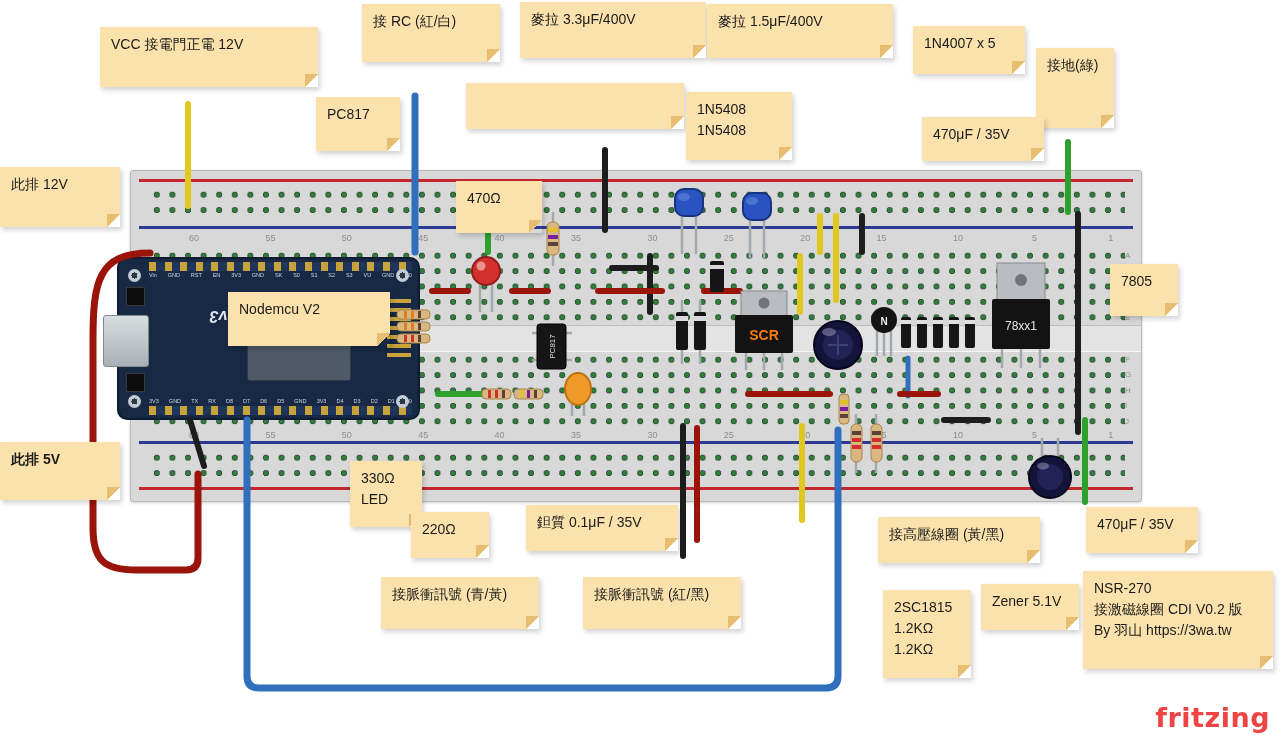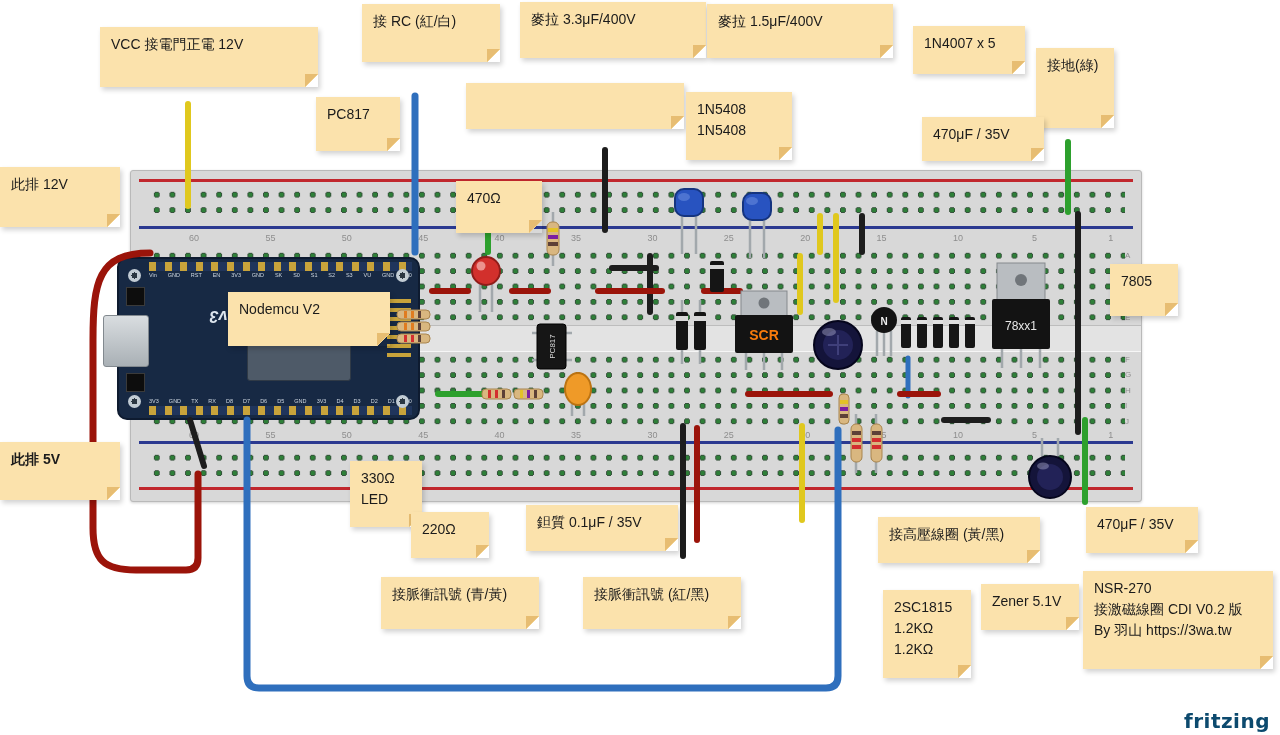--- a/index.html
+++ b/index.html
@@ -58,21 +58,21 @@
 
   
   #notes-layer{position:absolute;left:0;top:0;width:100%;height:100%;z-index:40;pointer-events:none;}
   .note{position:absolute;padding:7px 11px 12px;box-sizing:border-box;color:#1b1b1b;
         box-shadow:2px 3px 5px rgba(0,0,0,.18);pointer-events:auto;}
   .note-line{font-size:14px;line-height:1.5;white-space:nowrap;}
   .fold{position:absolute;right:0;bottom:0;width:0;height:0;
         border-right:13px solid transparent;}
 
   .watermark{position:absolute;right:10px;bottom:2px;z-index:50;font-family:"DejaVu Sans",sans-serif;
-             font-weight:bold;font-size:20px;color:#0c4a6e;letter-spacing:.5px;}
+             font-weight:bold;font-size:27px;color:#ef4444;letter-spacing:.5px;}
 </style>
 </head>
 <body>
 
 <div class="canvas">
 
   <div class="breadboard" id="breadboard">
     <div class="rail-line rl-red-top" style="background: rgb(193, 39, 45);"></div>
     <div class="holes holes-rail-top"></div>
     <div class="rail-line rl-blue-top" style="background: rgb(43, 57, 144);"></div>

